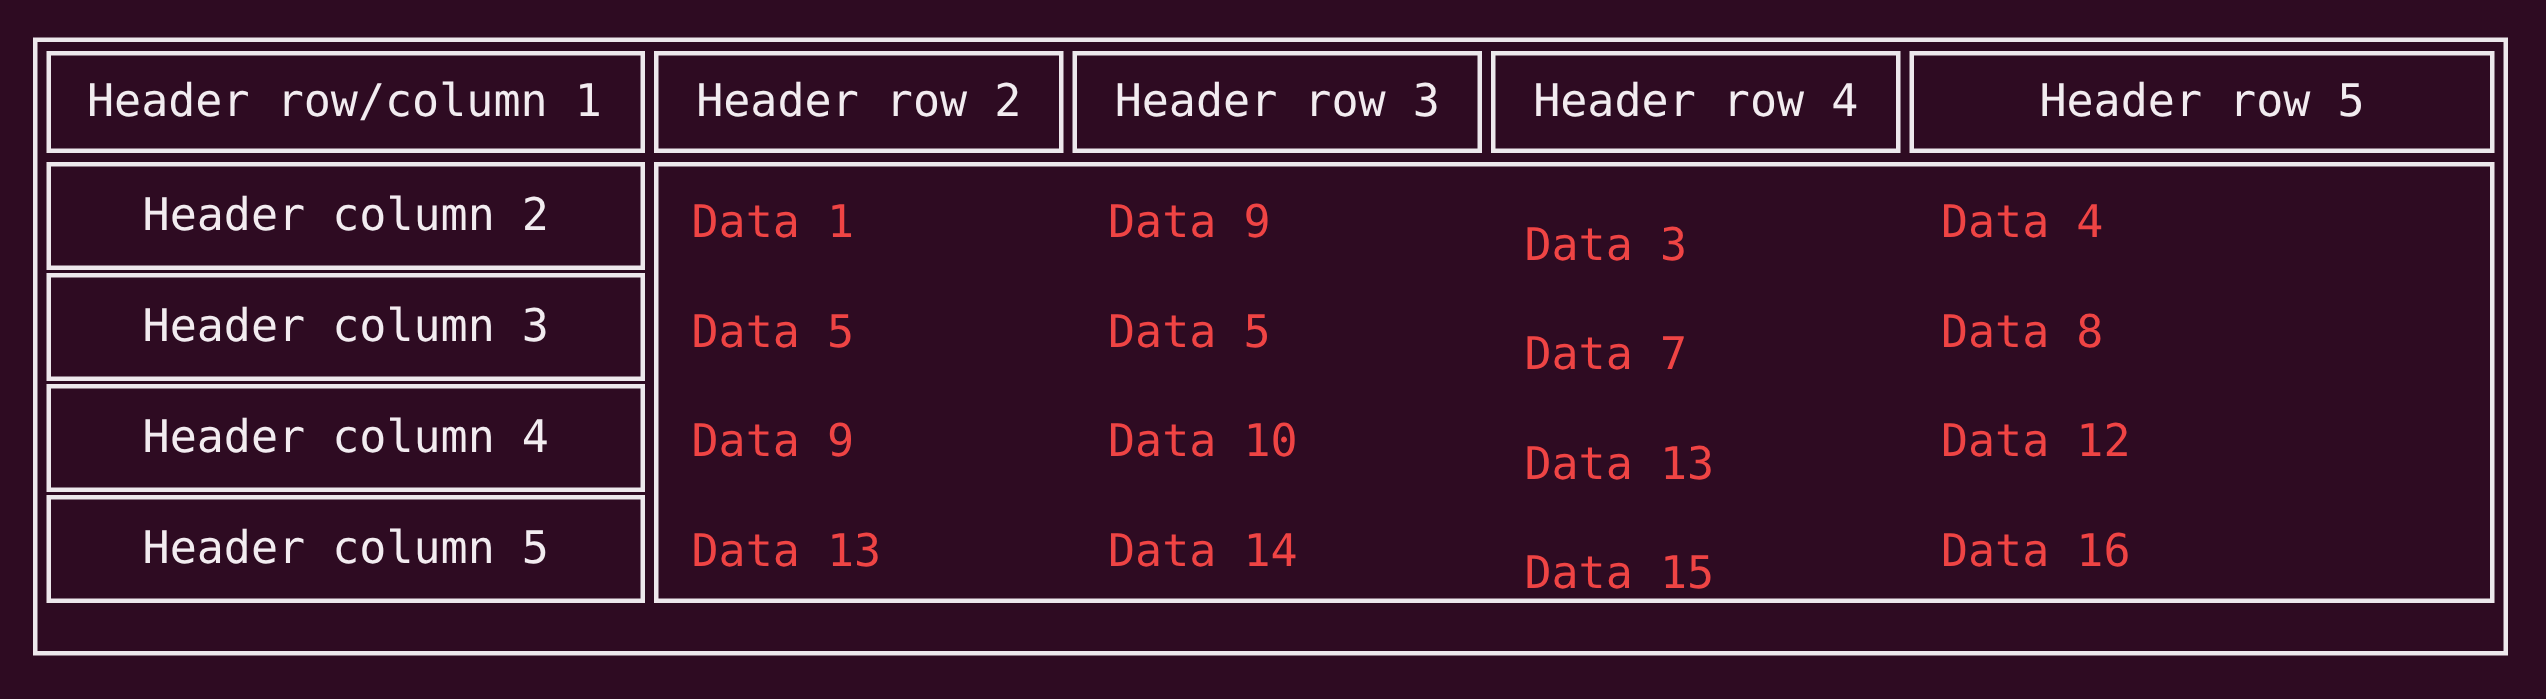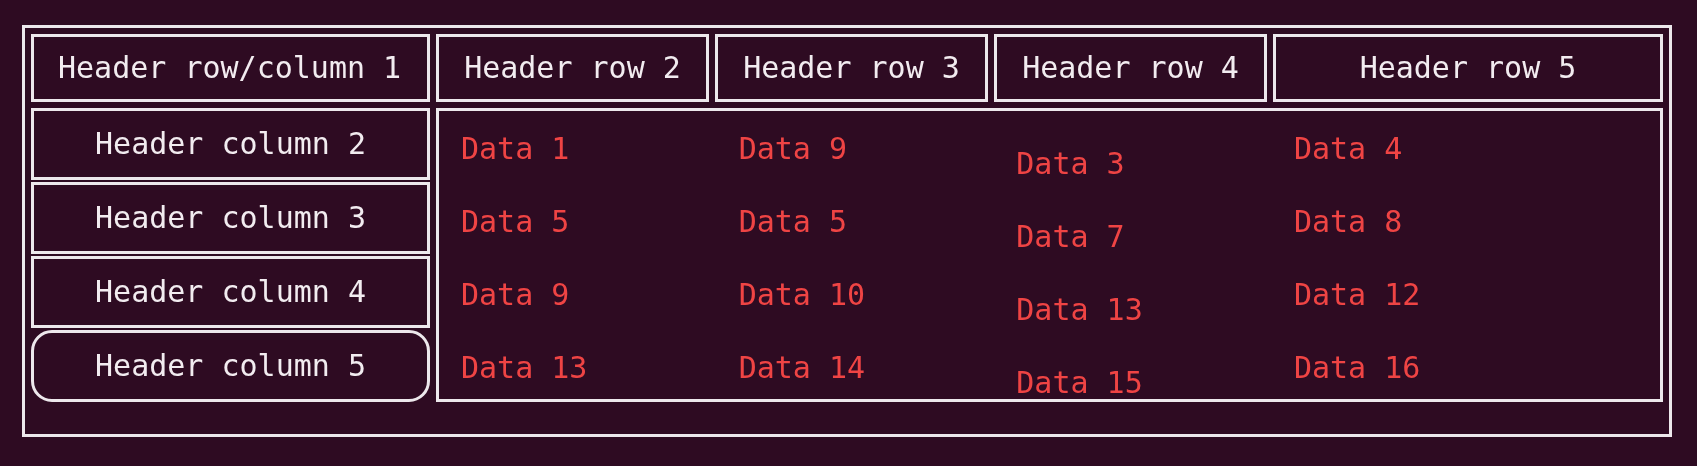--- a/index.html
+++ b/index.html
@@ -56,21 +56,21 @@
   
   .header-col-cell {
     left: 6px;
     width: 399px;
     height: 72px;
     justify-content: center;
   }
   #hdr-c2 { top: 80px;  }
   #hdr-c3 { top: 154px; }
   #hdr-c4 { top: 228px; }
-  #hdr-c5 { top: 302px; border-radius: 21px; }
+  #hdr-c5 { top: 302px; }
 
   
   #data-region {
     position: absolute;
     left: 411px;
     top: 80px;
     width: 1227px;
     height: 294px;
     box-sizing: border-box;
     border: 3px solid #EDE8EC;

